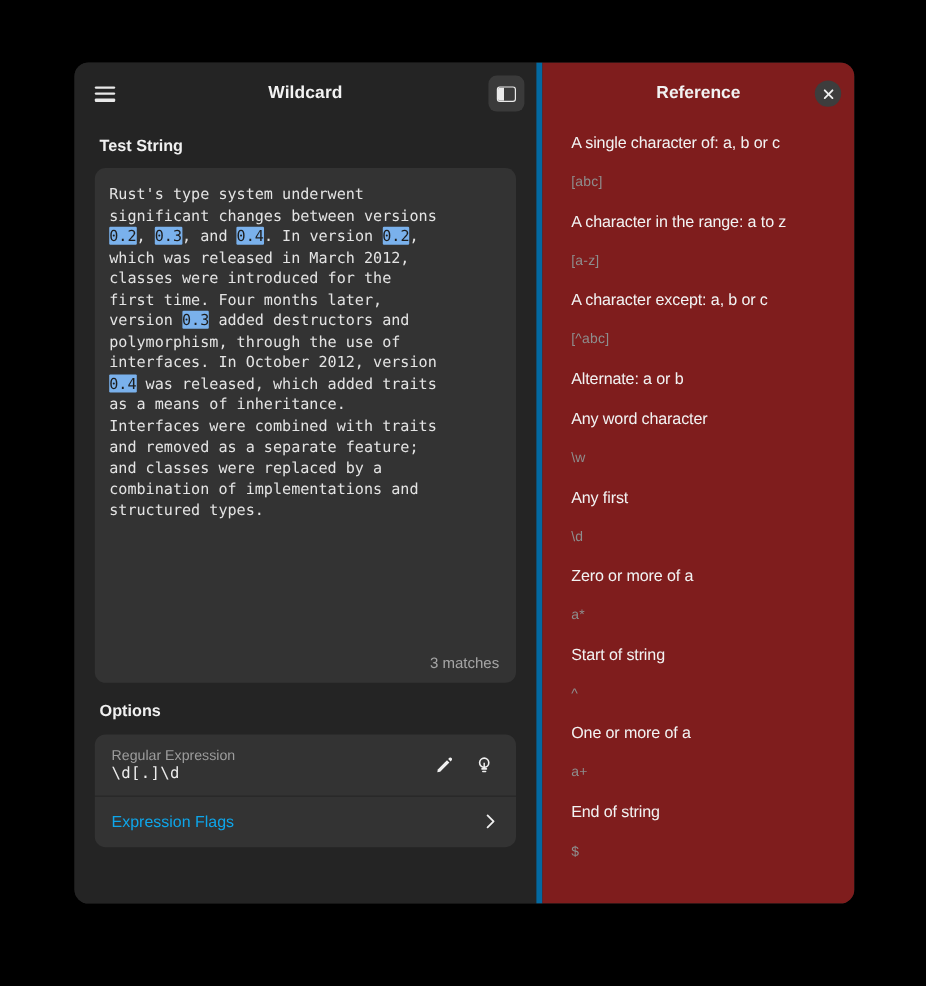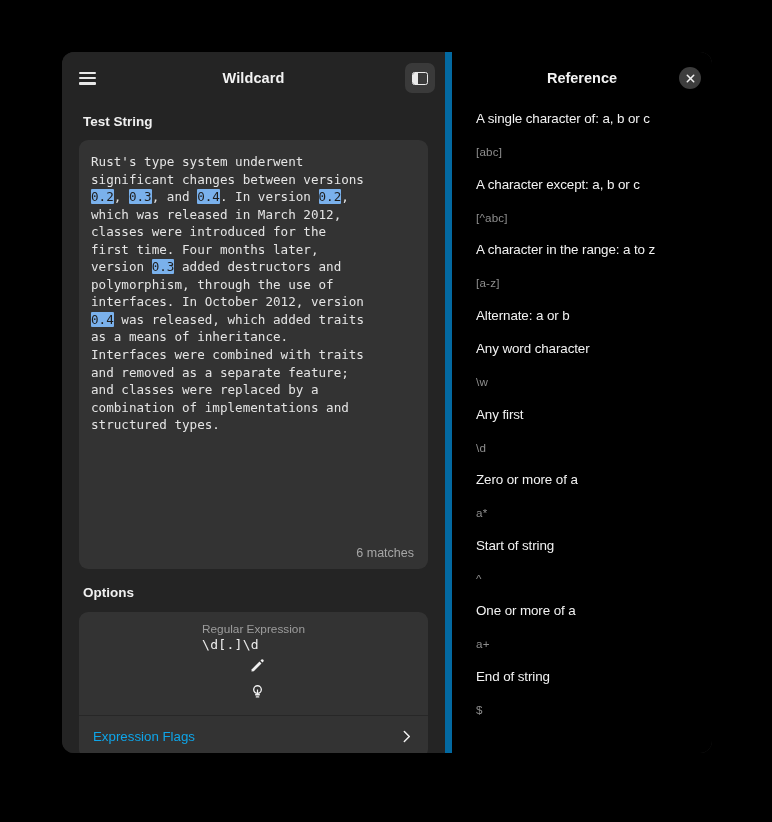--- a/index.html
+++ b/index.html
@@ -24,21 +24,21 @@
     display: flex;
   }
 
   
   #main-panel {
     width: 390px;
     height: 100%;
     background: #242424;
     position: relative;
     box-sizing: border-box;
-    border-right: 7px solid #0369a1;
+    border-right: 5px solid #0369a1;
   }
 
   #main-header {
     height: 52px;
     display: flex;
     align-items: center;
     position: relative;
     padding: 0 10px;
     box-sizing: border-box;
   }
@@ -154,21 +154,20 @@
     overflow: hidden;
   }
 
   #regex-row {
     display: flex;
     align-items: center;
     padding: 10px 14px 11px 14px;
     border-bottom: 1px solid #272727;
     min-height: 40px;
     box-sizing: border-box;
-    flex-direction: column;
   }
   #regex-texts { flex: 1; min-width: 0; }
   #regex-label {
     font-size: 11.8px;
     color: #9d9d9d;
     margin-bottom: 1px;
   }
   #regex-value {
     font-family: "DejaVu Sans Mono", "Liberation Mono", monospace;
     font-size: 13px;
@@ -198,21 +197,21 @@
   #flags-label {
     flex: 1;
     font-size: 13.3px;
     color: #0ea5e9;
   }
 
   
   #reference-panel {
     flex: 1;
     height: 100%;
-    background: #000000;
+    background: #7f1d1d;
     box-sizing: border-box;
     position: relative;
   }
 
   #reference-header {
     height: 52px;
     display: flex;
     align-items: center;
     position: relative;
     padding: 0 11px;
@@ -298,21 +297,21 @@
 version </span><mark>0.3</mark><span> added destructors and
 polymorphism, through the use of
 interfaces. In October 2012, version
 </span><mark>0.4</mark><span> was released, which added traits
 as a means of inheritance.
 Interfaces were combined with traits
 and removed as a separate feature;
 and classes were replaced by a
 combination of implementations and
 structured types.</span></div>
-      <div id="match-count">6 matches</div>
+      <div id="match-count">3 matches</div>
     </div>
 
     <div class="section-label" style="margin-top:16px;">Options</div>
 
     <div id="options-card">
       <div id="regex-row">
         <div id="regex-texts">
           <div id="regex-label">Regular Expression</div>
           <div id="regex-value">\d[.]\d</div>
         </div>
@@ -349,28 +348,28 @@
           <line x1="19" y1="5" x2="5" y2="19" stroke="#f0f0f0" stroke-width="3.4" stroke-linecap="round"></line>
         </svg>
       </button>
     </div>
     <div id="reference-list">
         <div class="ref-item">
           <div class="ref-title">A single character of: a, b or c</div>
           <div class="ref-syntax">[abc]</div>
         </div>
         <div class="ref-item">
+          <div class="ref-title">A character in the range: a to z</div>
+          <div class="ref-syntax">[a-z]</div>
+        </div>
+        <div class="ref-item">
           <div class="ref-title">A character except: a, b or c</div>
           <div class="ref-syntax">[^abc]</div>
         </div>
         <div class="ref-item">
-          <div class="ref-title">A character in the range: a to z</div>
-          <div class="ref-syntax">[a-z]</div>
-        </div>
-        <div class="ref-item">
           <div class="ref-title">Alternate: a or b</div>
         </div>
         <div class="ref-item">
           <div class="ref-title">Any word character</div>
           <div class="ref-syntax">\w</div>
         </div>
         <div class="ref-item">
           <div class="ref-title">Any first</div>
           <div class="ref-syntax">\d</div>
         </div>

